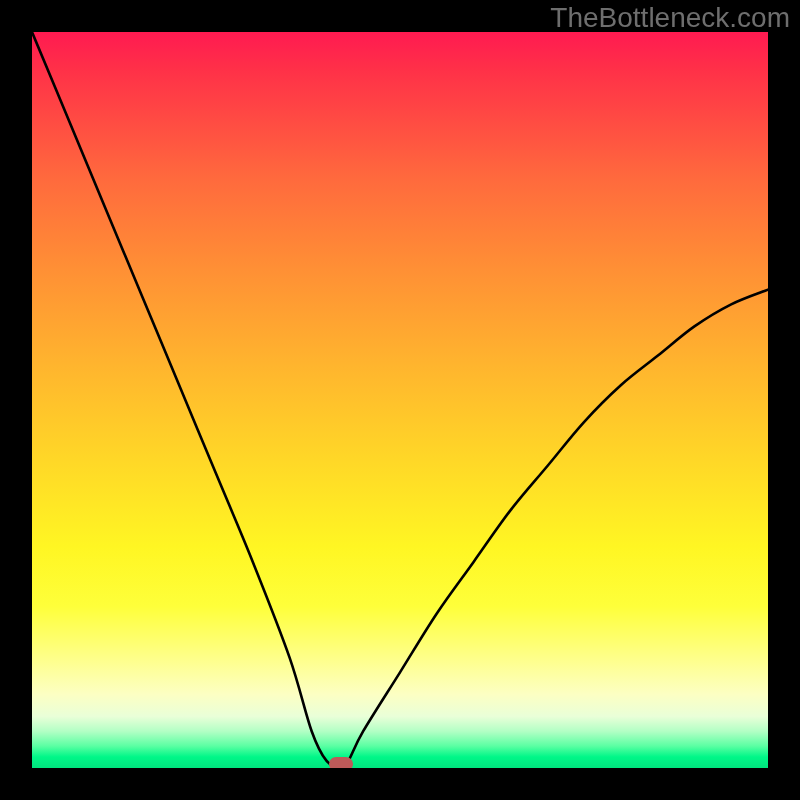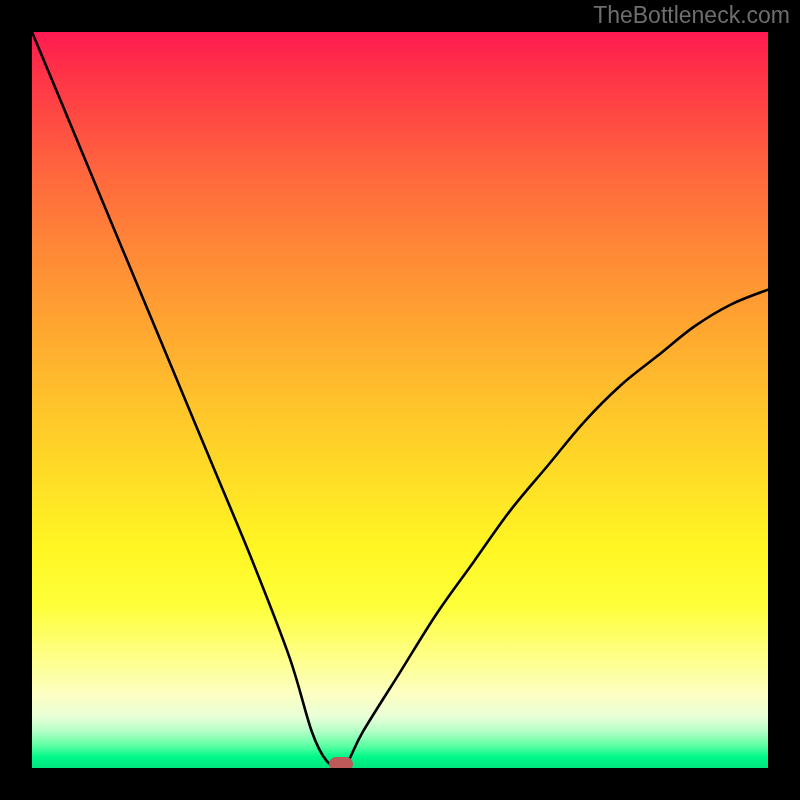--- a/index.html
+++ b/index.html
@@ -17,21 +17,21 @@
     top: 0;
     width: 800px;
     height: 800px;
     background: #000000;
     box-sizing: border-box;
   }
   .watermark {
     position: absolute;
     top: 2px;
     right: 10px;
-    font-size: 23px;
+    font-size: 28px;
     font-weight: 500;
     color: #6e6e6e;
     letter-spacing: 0px;
     z-index: 5;
   }
   .plot-area {
     position: absolute;
     left: 32px;
     top: 32px;
     width: 736px;

